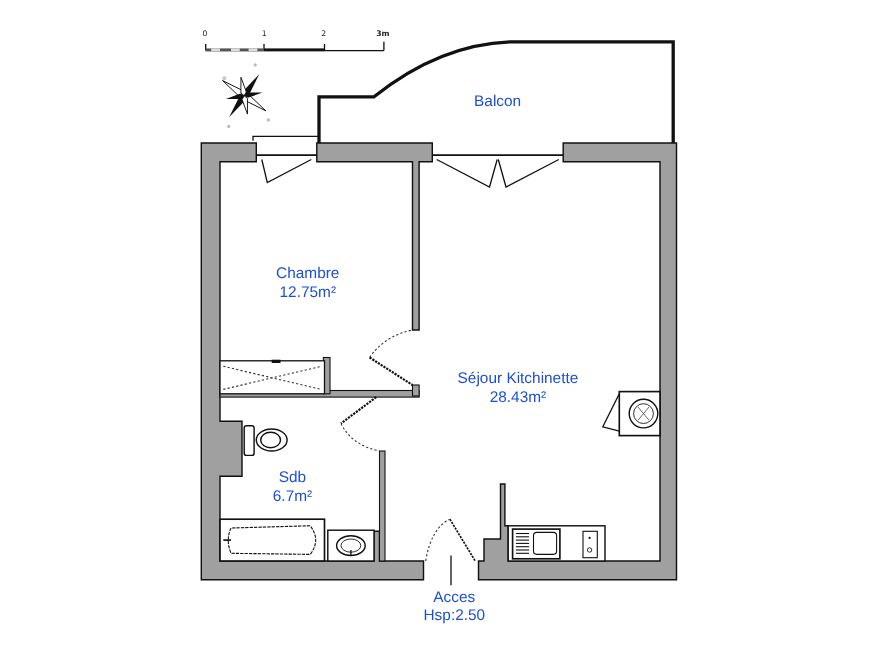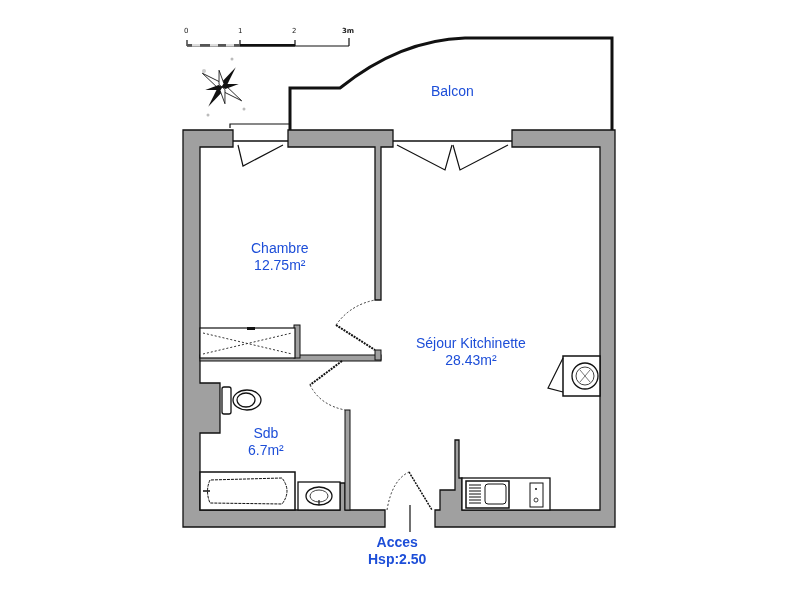--- a/index.html
+++ b/index.html
@@ -161,16 +161,16 @@
 <div class="lbl" style="left:416px; top:317px;margin-top:18px;">
   <span>Séjour Kitchinette</span>
   <span class="area">28.43m²</span>
 </div>
 
 <div class="lbl" style="left:248px; top:425px;">
   <span>Sdb</span>
   <span class="area">6.7m²</span>
 </div>
 
-<div class="lbl" style="left:368px; top:534px;font-weight:bold;">
+<div class="lbl" style="left:385px; top:534px;">
   <span>Acces</span>
   <span class="area">Hsp:2.50</span>
 </div>
 
 </body></html>

